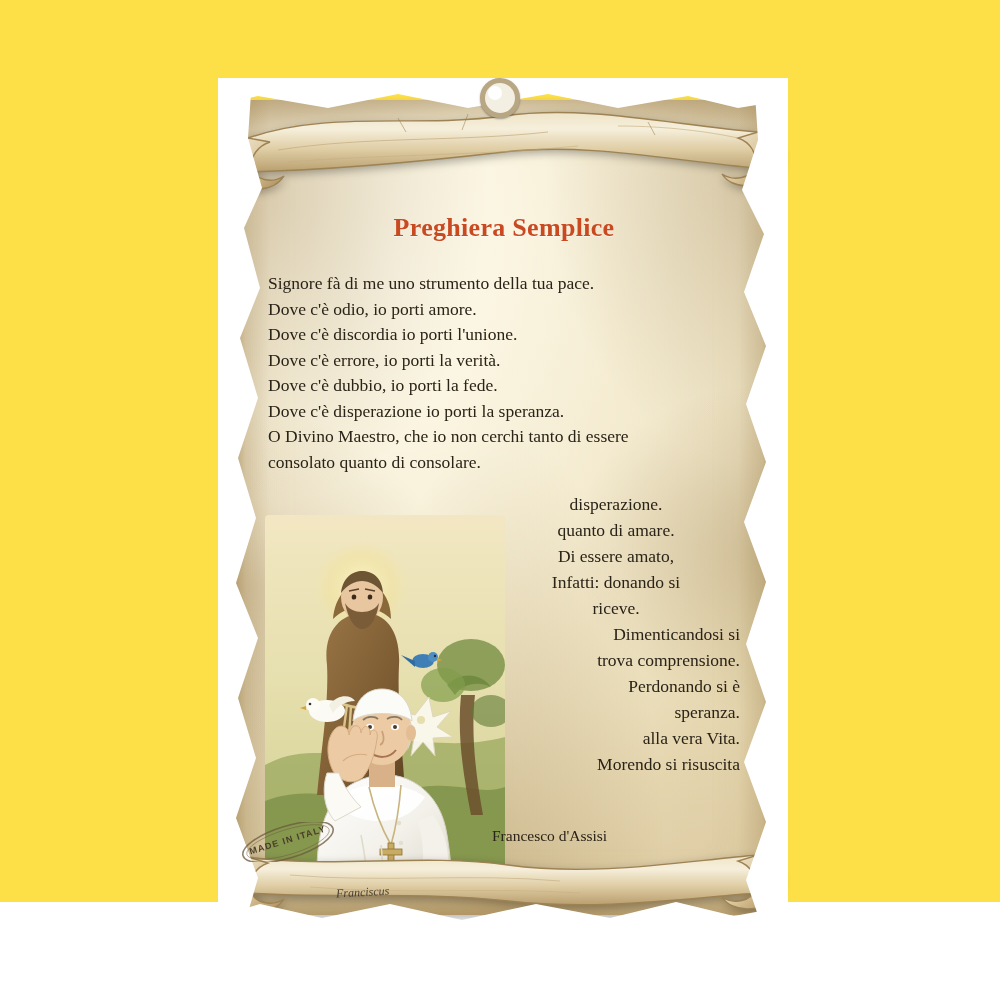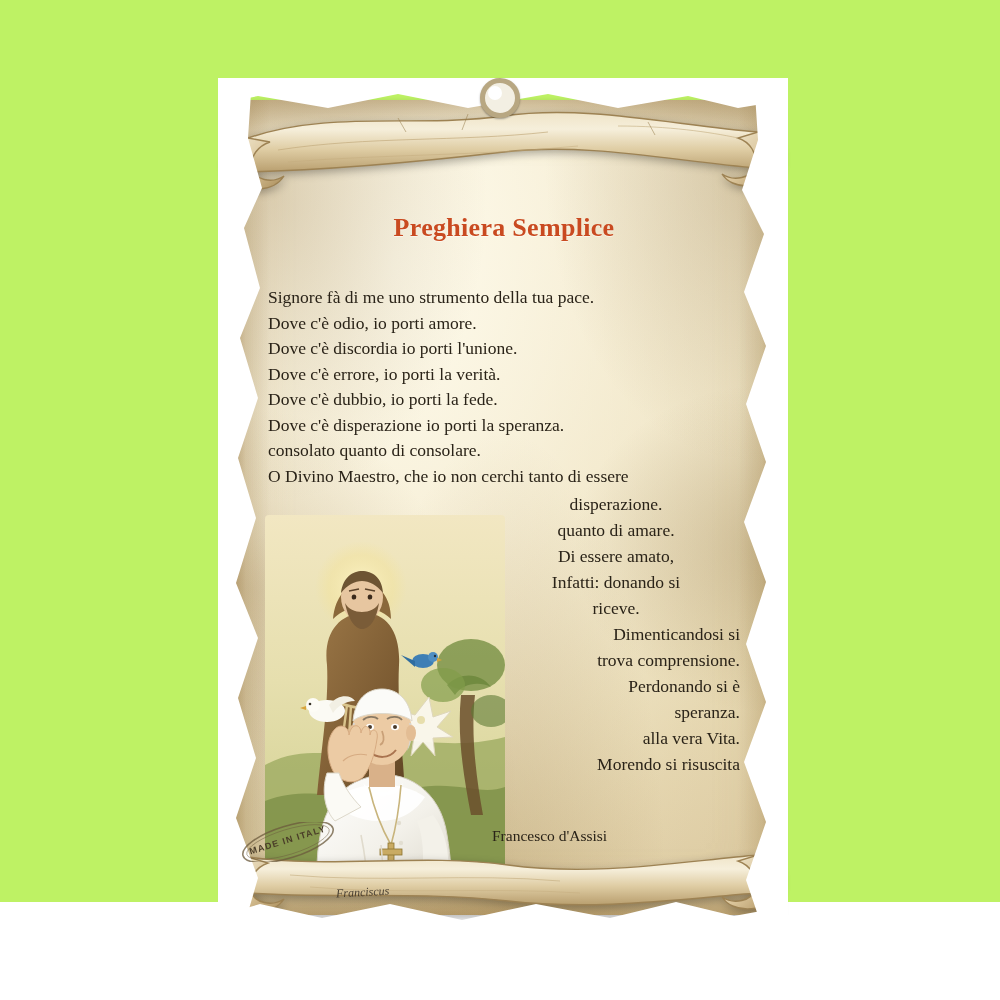--- a/index.html
+++ b/index.html
@@ -11,21 +11,21 @@
     width: 1000px;
     height: 1000px;
     font-family: "Liberation Serif", serif;
     overflow: hidden;
   }
 
   #stage {
     position: relative;
     width: 1000px;
     height: 902px;
-    background: #bef264;
+    background: #fde047;
   }
 
   
   #plaque {
     position: absolute;
     left: 218px;
     top: 78px;
     width: 570px;
     height: 855px;
   }
@@ -137,21 +137,21 @@
     font-family: "Liberation Serif", serif;
     font-weight: bold;
     font-size: 26px;
     letter-spacing: .3px;
     color: #c94a20;
     text-shadow: 0 1px 0 rgba(255,255,255,.5);
   }
   #prayer-left {
     position: absolute;
     left: 38px;
-    top: 185px;
+    top: 171px;
     width: 480px;
     font-size: 17.5px;
     line-height: 25.5px;
     color: #2a2318;
     font-family: Liberation Serif, serif;
   }
   #prayer-left .ln { display: block; white-space: nowrap; }
 
   #prayer-right {
     position: absolute;
@@ -420,22 +420,22 @@
     <div id="text-layer">
       <div id="title">Preghiera Semplice</div>
 
       <div id="prayer-left">
         <span class="ln">Signore fà di me uno strumento della tua pace.</span>
         <span class="ln">Dove c'è odio, io porti amore.</span>
         <span class="ln">Dove c'è discordia io porti l'unione.</span>
         <span class="ln">Dove c'è errore, io porti la verità.</span>
         <span class="ln">Dove c'è dubbio, io porti la fede.</span>
         <span class="ln">Dove c'è disperazione io porti la speranza.</span>
+        <span class="ln">O Divino Maestro, che io non cerchi tanto di essere</span>
         <span class="ln">consolato quanto di consolare.</span>
-        <span class="ln">O Divino Maestro, che io non cerchi tanto di essere</span>
       </div>
 
       <div id="prayer-right">
         <span class="ln">disperazione.</span>
         <span class="ln">quanto di amare.</span>
         <span class="ln">Di essere amato,</span>
         <span class="ln">Infatti: donando si</span>
         <span class="ln">riceve.</span>
         <span class="ln al">Dimenticandosi si</span>
         <span class="ln al">trova comprensione.</span>

